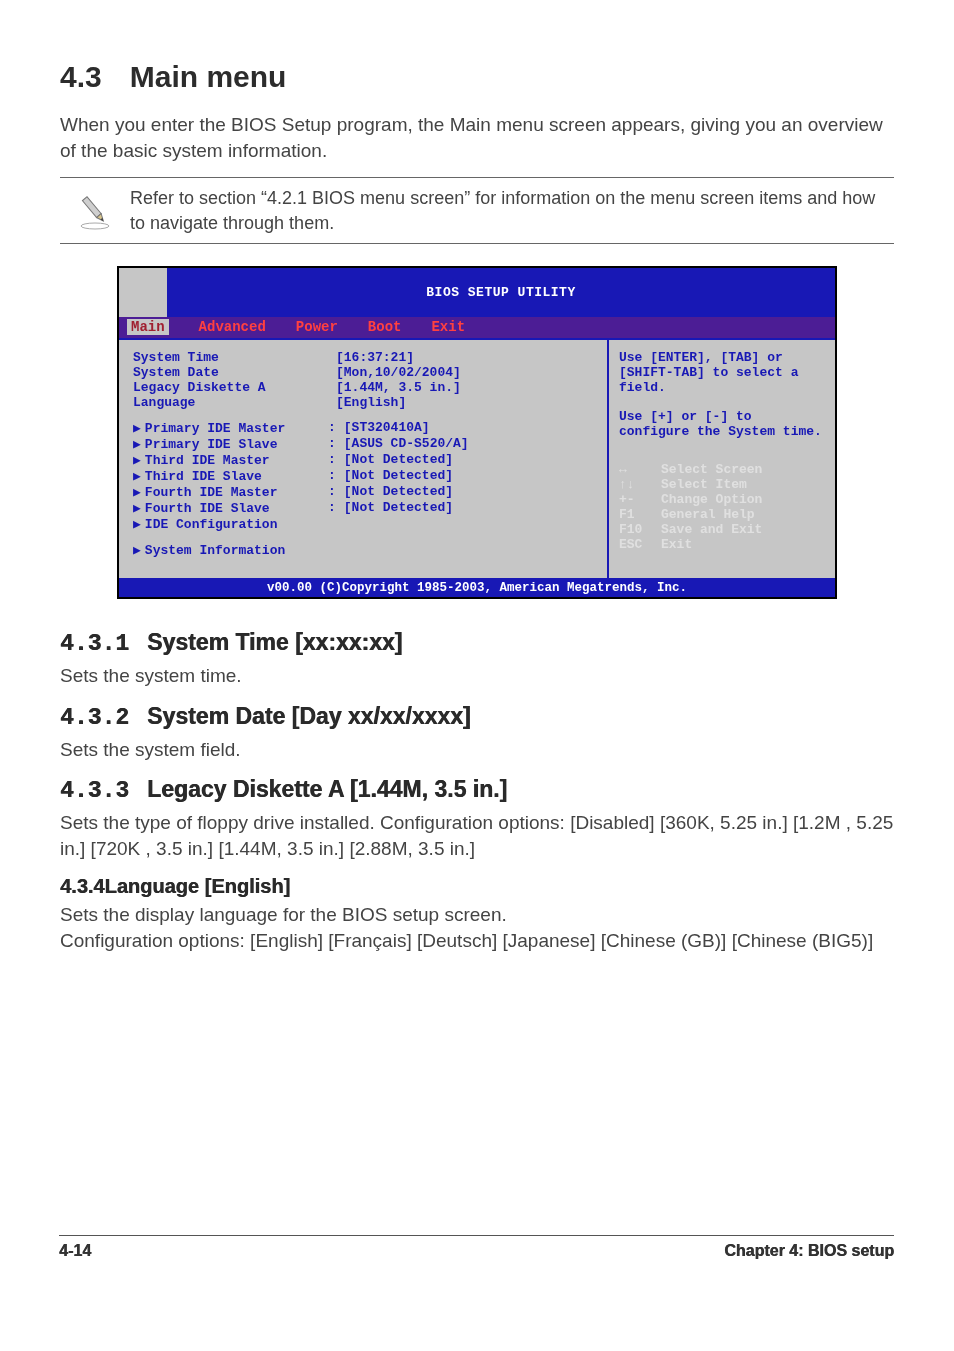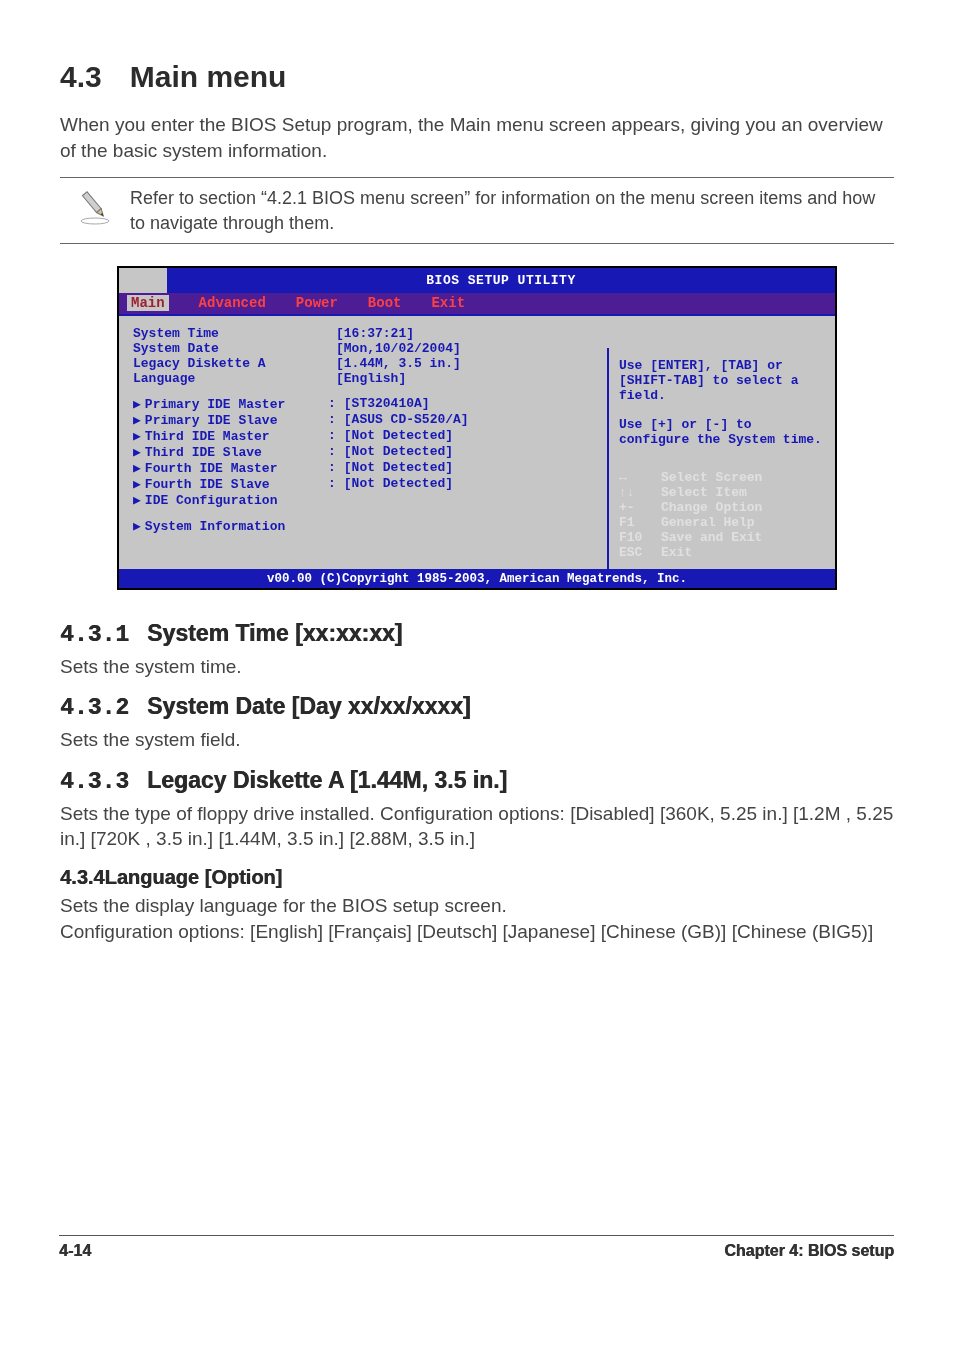--- a/index.html
+++ b/index.html
@@ -24,21 +24,21 @@
   }
   .h1 .num { display:inline-block; margin-right: 28px; }
   .para {
     font-size: 19px;
     line-height: 1.35;
     margin: 0 0 14px 0;
     color: #444;
   }
   .note-row {
     display: flex;
-    align-items: flex-start;
+    align-items: center;
     border-top: 1px solid #666;
     border-bottom: 1px solid #666;
     padding: 8px 0 8px 0;
     margin: 6px 0 22px 0;
   }
   .note-icon {
     width: 70px;
     flex: 0 0 70px;
     display:flex; justify-content:center; align-items:flex-start;
   }
@@ -54,21 +54,21 @@
     font-family: "Courier New", monospace;
     border: 2px solid #000;
     background: #c6c6c6;
   }
   .bios-title {
     background: #1818b5;
     color: #fff;
     text-align: center;
     font-weight: bold;
     font-size: 13px;
-    padding: 5px 0;
+    padding: 17px 0;
     letter-spacing: 0.5px;
     margin-left: 48px;
   }
   .bios-menu {
     background: #4c1d95;
     display:flex;
     padding: 2px 8px 3px 8px;
     column-gap: 30px;
     font-size: 14px;
     font-weight: bold;
@@ -86,21 +86,20 @@
     color: #1818b5;
     font-weight: bold;
   }
   .bios-right {
     width: 228px;
     border-left: 2px solid #1818b5;
     padding: 10px 10px 8px 10px;
     font-size: 13px;
     color: #1818b5;
     font-weight: bold;
-    margin-top: 32px;
   }
   .bios-row { white-space: pre; display:flex; }
   .bios-row .lbl { width: 195px; display:inline-block; }
   .bios-row .sep { color:#1818b5; }
   .bios-row .val { padding-left: 8px; }
   .bios-row .tri { color:#1818b5; margin-right:4px; }
   .bios-gap { height: 10px; }
   .help-block { margin-bottom: 14px; }
   .help-keys .key { color:#e0e0e0; font-weight:bold; display:inline-block; width:42px; }
   .help-keys .act { color:#e0e0e0; font-weight:bold; }
@@ -221,21 +220,21 @@
     <span class="snum">4.3.2</span><span>System Date [Day xx/xx/xxxx]</span>
   </div>
   <p class="para">Sets the system field.</p>
 
   <div class="h2">
     <span class="snum">4.3.3</span><span>Legacy Diskette A [1.44M, 3.5 in.]</span>
   </div>
   <p class="para">Sets the type of floppy drive installed. Configuration options: [Disabled] [360K, 5.25 in.] [1.2M , 5.25 in.] [720K , 3.5 in.] [1.44M, 3.5 in.] [2.88M, 3.5 in.]</p>
 
   <div class="h3">
-    <span class="snum">4.3.4</span><span>Language [Option]</span>
+    <span class="snum">4.3.4</span><span>Language [English]</span>
   </div>
   <p class="para" style="white-space:pre-line">Sets the display language for the BIOS setup screen.
 Configuration options: [English] [Français] [Deutsch] [Japanese] [Chinese (GB)] [Chinese (BIG5)]</p>
 
   <div class="footer-line">
     <span class="left">4-14</span>
     <span class="right">Chapter 4: BIOS setup</span>
   </div>
 </div>
 

